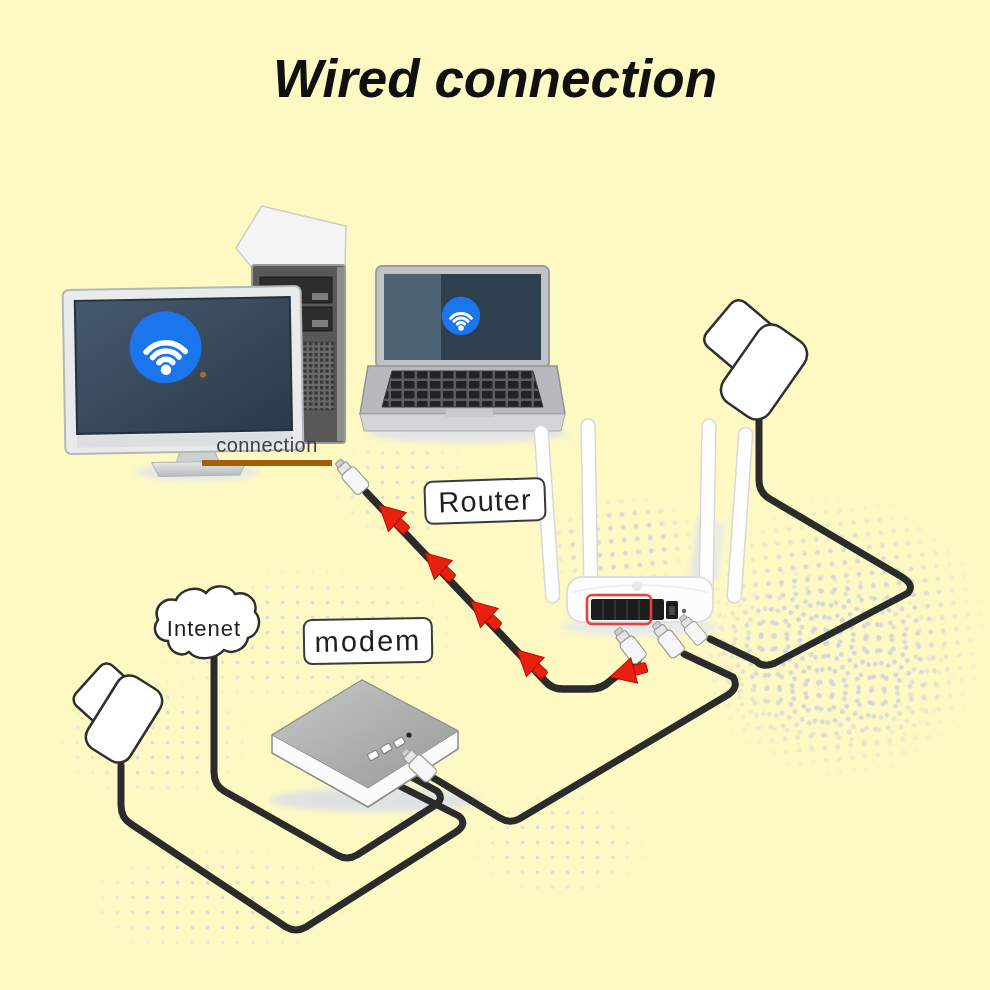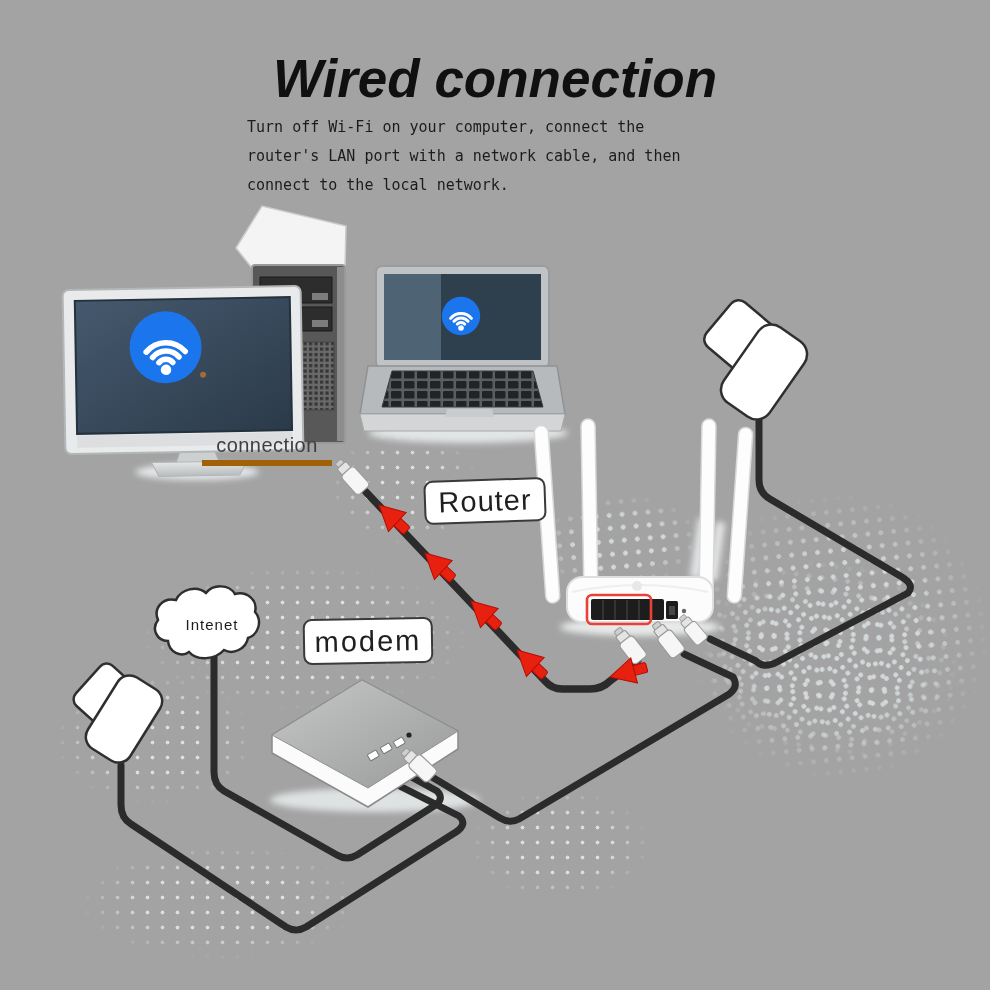--- a/index.html
+++ b/index.html
@@ -1,16 +1,16 @@
 <!DOCTYPE html>
 <html><head>
 <meta charset="utf-8">
 <style>
   html,body{margin:0;padding:0;background:#ffffff;}
-  #stage{position:relative;width:990px;height:990px;background:#a3a3a3;overflow:hidden;
+  #stage{position:relative;width:990px;height:990px;background:#fef9c3;overflow:hidden;
          font-family:"Liberation Sans",sans-serif;}
   
   .dots{position:absolute;
     background-image:radial-gradient(circle,#d3d8da 2px,rgba(0,0,0,0) 2.7px);
     background-size:13px 13px;
     -webkit-mask-image:radial-gradient(closest-side,#000 55%,rgba(0,0,0,0) 100%);
             mask-image:radial-gradient(closest-side,#000 55%,rgba(0,0,0,0) 100%);}
   .dots.sparse{background-image:radial-gradient(circle,#dcdfe0 1.7px,rgba(0,0,0,0) 2.2px);
     background-size:15px 15px;}
   svg.diagram{position:absolute;left:0;top:0;}
@@ -21,22 +21,22 @@
     font-family:"DejaVu Sans Mono",monospace;font-size:15px;line-height:29px;color:#1c1c1c;}
   .lbl-box{position:absolute;background:#ffffff;border:2.5px solid #3a3a3a;border-radius:9px;
     display:flex;align-items:center;justify-content:center;color:#1f1f1f;}
   .lbl-router{left:424px;top:479px;width:118px;height:40px;font-size:29px;letter-spacing:1px;
     transform:rotate(-2deg);}
   .lbl-modem{left:303px;top:618px;width:126px;height:42px;font-size:29px;letter-spacing:2px;
     transform:rotate(-1deg);}
   .lbl-connection{position:absolute;left:202px;top:434px;width:130px;text-align:center;
     font-size:20px;color:#3f3f3f;letter-spacing:.5px;border-bottom:6px solid #a16207;
     padding-bottom:3px;}
-  .lbl-intenet{position:absolute;left:168px;top:616px;width:88px;text-align:center;
-    font-size:15px;letter-spacing:1px;color:#1d1d1d;}
+  .lbl-intenet{position:absolute;left:160px;top:616px;width:88px;text-align:center;
+    font-size:22px;letter-spacing:1px;color:#1d1d1d;}
 </style>
 </head>
 <body>
 
 <div id="stage">
 
   <div class="dots" style="left:690px;top:492px;width:300px;height:290px;transform:rotate(-6deg);"></div>
   <div class="dots" style="left:700px;top:560px;width:260px;height:200px;transform:rotate(8deg);"></div>
   <div class="dots" style="left:540px;top:495px;width:160px;height:95px;transform:rotate(-5deg);"></div>
   <div class="dots sparse" style="left:140px;top:565px;width:330px;height:145px;"></div>
@@ -200,23 +200,18 @@
     <use href="#rj45" transform="translate(352,477) rotate(-42)"></use>
 
     <use href="#redArrow" transform="translate(379,505) rotate(223)"></use>
     <use href="#redArrow" transform="translate(425,553) rotate(223)"></use>
     <use href="#redArrow" transform="translate(471,601) rotate(223)"></use>
     <use href="#redArrow" transform="translate(517,650) rotate(223)"></use>
     <use href="#redArrow" transform="translate(610,677) rotate(165)"></use>
   </svg>
 
   <div class="title">Wired connection</div>
-  <div class="subtitle">
-    <div>Turn off Wi-Fi on your computer, connect the</div>
-    <div>router's LAN port with a network cable, and then</div>
-    <div>connect to the local network.</div>
-  </div>
   <div class="lbl-connection">connection</div>
   <div class="lbl-box lbl-router">Router</div>
   <div class="lbl-box lbl-modem">modem</div>
   <div class="lbl-intenet">Intenet</div>
 
 </div>
 
 </body></html>

